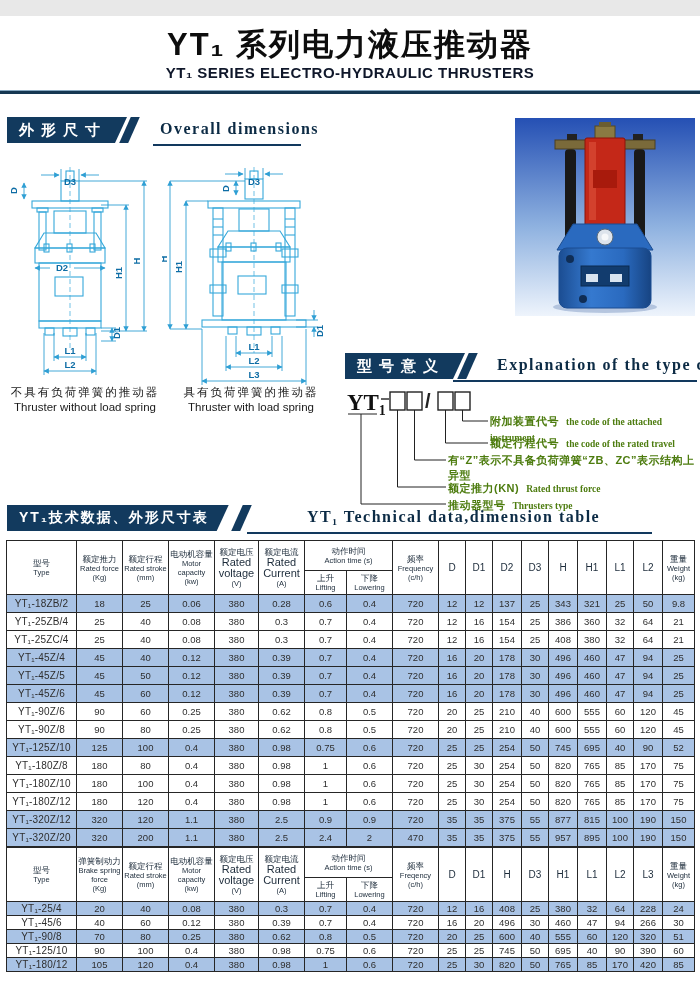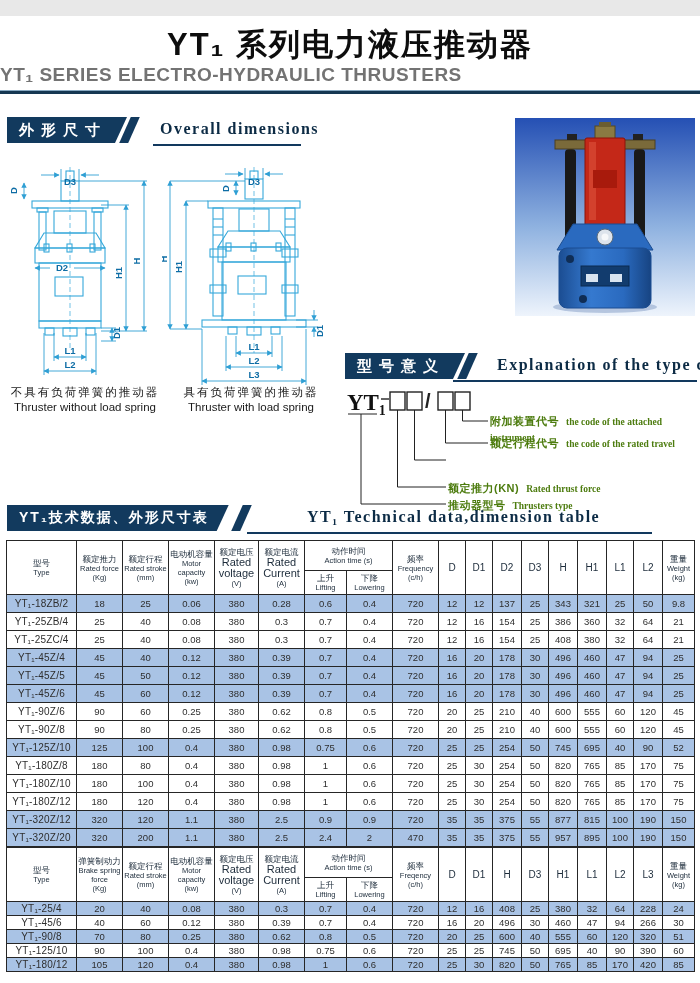--- a/index.html
+++ b/index.html
@@ -1,21 +1,21 @@
 <!DOCTYPE html>
 <html><head>
 <meta charset="utf-8">
 <style>
 *{margin:0;padding:0;box-sizing:border-box}
 body{background:#e8e8e8;font-family:"Liberation Sans",sans-serif}
 .page{position:relative;width:700px;height:983px;background:#ffffff;overflow:hidden;margin:16px auto}
 
 
 .title-zh{position:absolute;top:8px;left:0;width:100%;text-align:center;font-size:31px;font-weight:bold;color:#0d0d0d;letter-spacing:2px}
-.title-en{position:absolute;top:48px;left:0;width:100%;font-size:19px;font-weight:bold;color:#737373;letter-spacing:0.5px}
+.title-en{position:absolute;top:48px;left:0;width:100%;text-align:center;font-size:15px;font-weight:bold;color:#0f172a;letter-spacing:0.5px}
 .title-rule{position:absolute;top:74px;left:0;width:700px;height:4px;background:#163752;border-top:1px solid #88a9c2}
 
 
 .section-bar{position:absolute;height:30px}
 .badge{position:absolute;top:0;left:0;height:26px;background:#123a5e;color:#fff;display:flex;align-items:center;
   padding:0 20px 0 12px;clip-path:polygon(0 0,100% 0,calc(100% - 12px) 100%,0 100%)}
 .badge-label{font-size:15px;font-weight:bold;letter-spacing:7px;white-space:nowrap}
 .badge-label.tight{letter-spacing:2px;font-size:14px}
 .slash{position:absolute;top:0;height:26px;width:9px;background:#123a5e;transform:skewX(-24deg)}
 .sec-en{position:absolute;top:3px;font-family:"Liberation Serif",serif;font-size:16px;font-weight:bold;color:#0c2b45;letter-spacing:1.5px;white-space:nowrap}
@@ -270,20 +270,23 @@
       <line x1="3" y1="30" x2="32" y2="30"></line>
       <path d="M16 30 V120 H101"></path>
     </g>
   </svg>
   <div class="callout" style="top:397px;left:490px;width:210px">
     <span class="c-zh">附加装置代号</span><span class="c-en">the code of the attached instrument</span>
   </div>
   <div class="callout" style="top:419px;left:490px;width:210px">
     <span class="c-zh">额定行程代号</span><span class="c-en">the code of the rated travel</span>
   </div>
+  <div class="callout" style="top:436px;left:448px;width:252px">
+    <span class="c-zh">有“Z”表示不具备负荷弹簧“ZB、ZC”表示结构上异型</span><span class="c-en"></span>
+  </div>
   <div class="callout" style="top:464px;left:448px;width:250px">
     <span class="c-zh">额定推力(KN)</span><span class="c-en">Rated thrust force</span>
   </div>
   <div class="callout" style="top:481px;left:448px;width:250px">
     <span class="c-zh">推动器型号</span><span class="c-en">Thrusters type</span>
   </div>
 
   <div class="section-bar" style="top:489px;left:7px;width:686px">
     <div class="badge">
       <span class="badge-label tight">YT₁技术数据、外形尺寸表</span>

